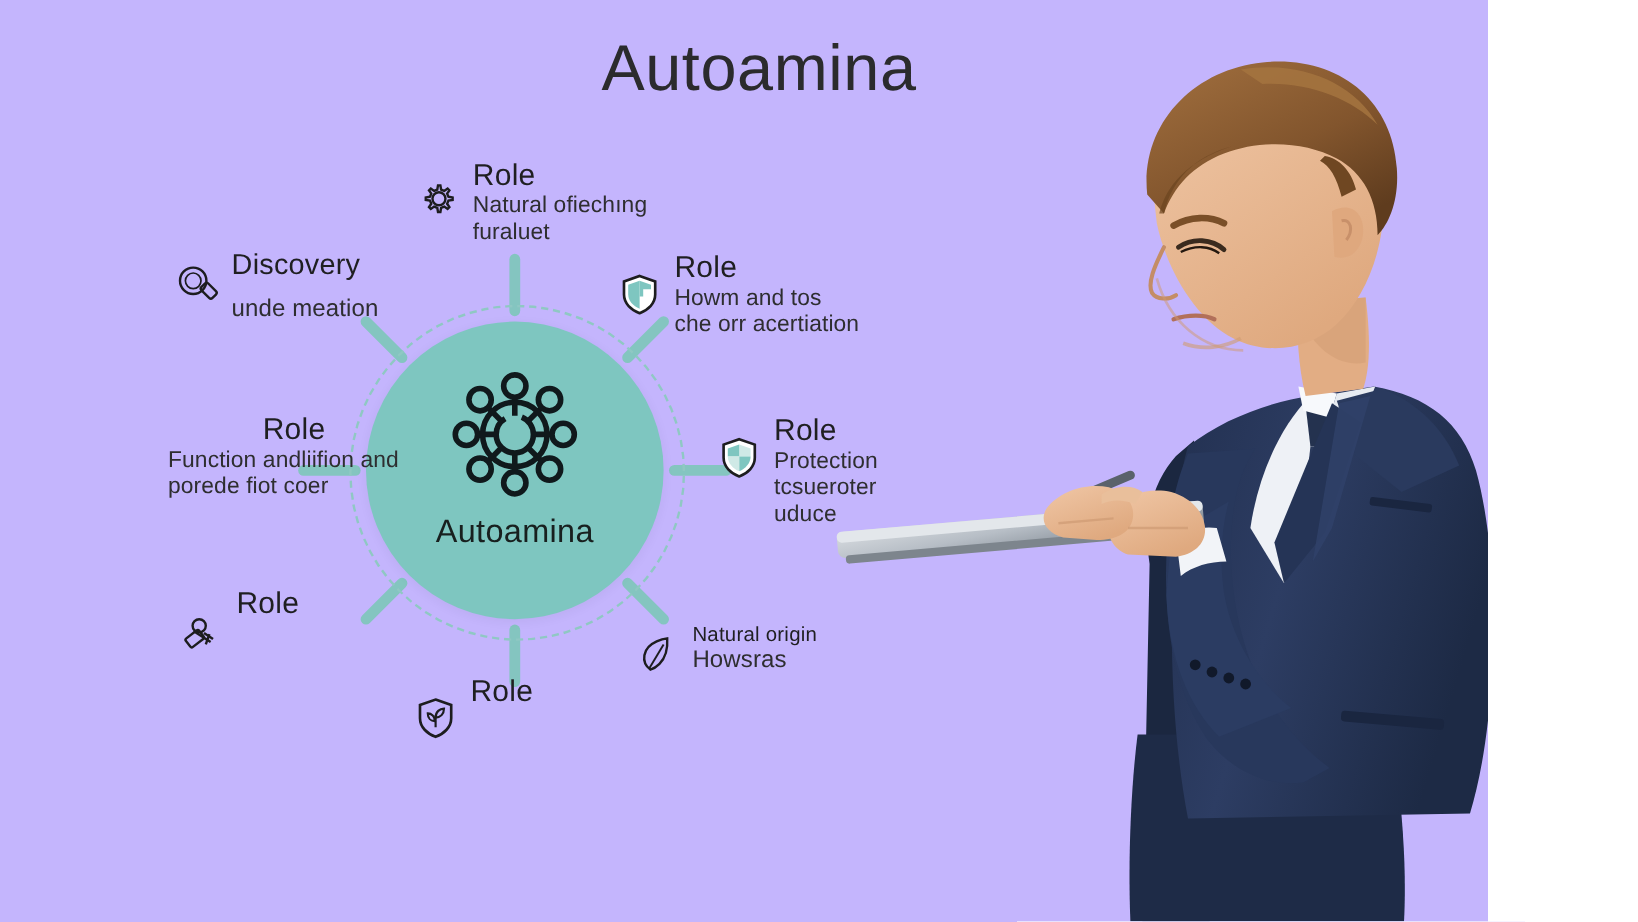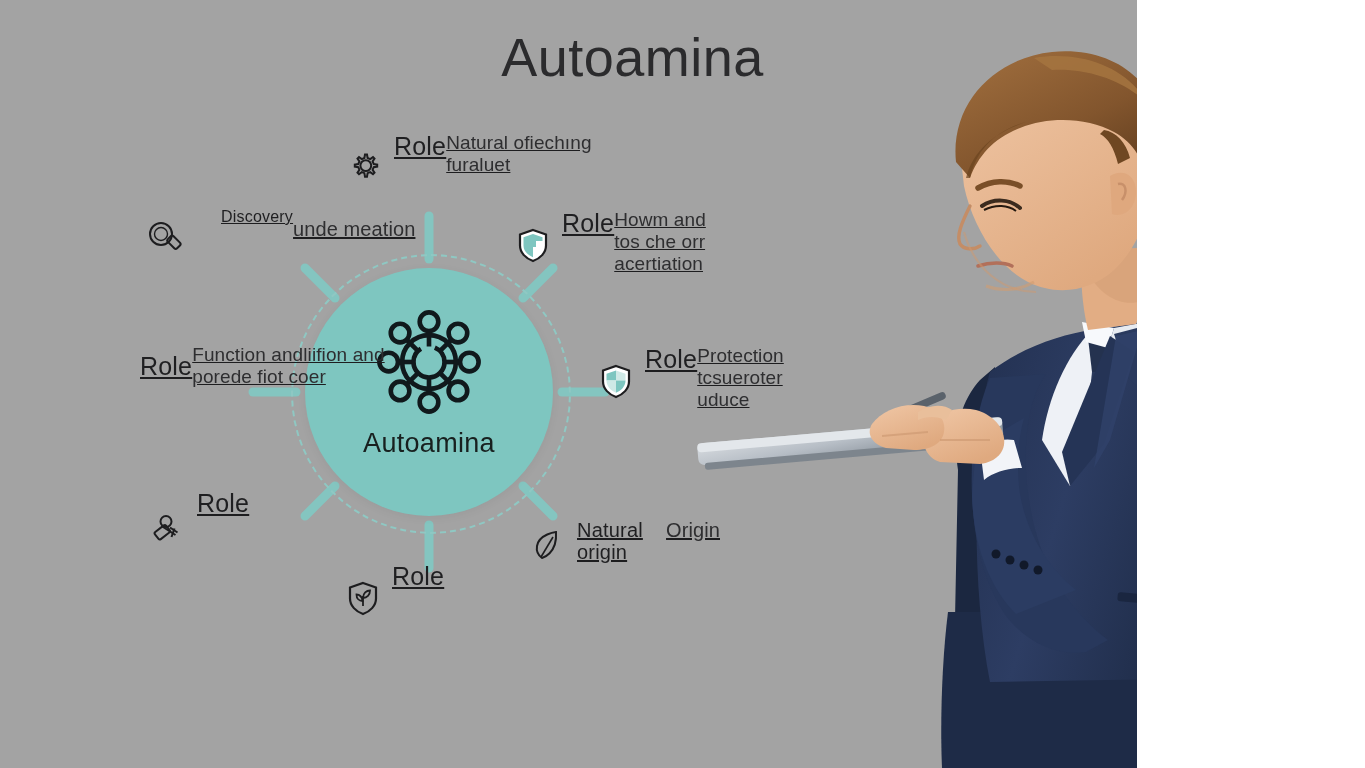--- a/index.html
+++ b/index.html
@@ -11,23 +11,23 @@
   body {
     width: 1365px;
     height: 768px;
     overflow: hidden;
     font-family: "Liberation Sans", "DejaVu Sans", sans-serif;
     color: #1d1d1f;
     position: relative;
   }
   #stage {
     position: relative;
-    width: 1137px;
+    width: 1240px;
     height: 768px;
-    background: #a3a3a3;
+    background: #c4b5fd;
     overflow: hidden;
   }
 
   
   #page-title {
     position: absolute;
     left: 0;
     top: 28px;
     width: 1365px;
     text-align: center;
@@ -102,21 +102,21 @@
     gap: 9px;
     z-index: 4;
   }
   .node .node-icon {
     flex: 0 0 auto;
     width: 40px;
     height: 40px;
     margin-top: 16px;
   }
   .node .node-icon svg { display: block; }
-  .node-text { display: flex; flex-direction: row; text-decoration: underline; }
+  .node-text { display: flex; flex-direction: column; }
   .node-heading {
     font-size: 25px;
     font-weight: 400;
     color: #1f1f21;
     line-height: 1.12;
     margin-bottom: 1px;
     letter-spacing: 0.2px;
   }
   .node-body {
     font-size: 19px;
@@ -221,21 +221,21 @@
 
     <div class="node plain" id="node-top-left">
       <span class="node-icon" style="margin-top:10px;">
         <svg viewBox="0 0 40 40" fill="none" stroke="#1d1d1f" stroke-width="2">
           <circle cx="17" cy="16" r="11"></circle>
           <circle cx="17" cy="16" r="6.5" stroke-width="1.4"></circle>
           <rect x="22.5" y="22.5" width="8" height="13" rx="2" transform="rotate(-45 22.5 22.5)"></rect>
         </svg>
       </span>
       <span class="node-text">
-        <span class="node-heading" style="font-size:16px;margin-left:28px;">Discovery</span>
+        <span class="node-heading" style="font-size:24px;">Discovery</span>
         <span class="node-body" style="font-size:20px;margin-top:10px;">unde meation</span>
       </span>
     </div>
 
     <div class="node" id="node-top-right">
       <span class="node-icon">
         <svg viewBox="0 0 40 40" fill="none">
           <path d="M20 5 33 9.5 33 20.5C33 28 27 33.5 20 36 13 33.5 7 28 7 20.5L7 9.5Z" stroke="#1d1d1f" stroke-width="2.2" fill="#ffffff"></path>
           <path d="M20 9 29.5 12.2 29.5 16 23 16 23 22 20 22Z" fill="#7ec6c0"></path>
           <path d="M20 9 20 32.2C14.5 30 10.5 25.8 10.5 20.5L10.5 12.2Z" fill="#7ec6c0"></path>
@@ -300,22 +300,22 @@
     </div>
 
     <div class="node plain" id="node-bottom-right">
       <span class="node-icon" style="margin-top:6px;">
         <svg viewBox="0 0 40 40" fill="none" stroke="#1d1d1f" stroke-width="2">
           <path d="M28 7C28 7 11 9 9 21 7.6 29.4 14 33 14 33 14 33 29.5 29 28 7Z"></path>
           <path d="M13 32 25 12" stroke-width="1.6"></path>
         </svg>
       </span>
       <span class="node-text">
-        <span class="node-heading" style="font-size:20px;">Natural origin</span>
-        <span class="node-body" style="font-size:20px;">Origin</span>
+        <span class="node-heading" style="font-size:17px;">Natural origin</span>
+        <span class="node-body" style="font-size:20px;">Howsras</span>
       </span>
     </div>
 
   </div>
 
   <div id="photo">
     <svg viewBox="0 0 675 768" width="675" height="768">
       <defs>
         <linearGradient id="suitGrad" x1="0" y1="0" x2="1" y2="0.4">
           <stop offset="0%" stop-color="#223050"></stop>

